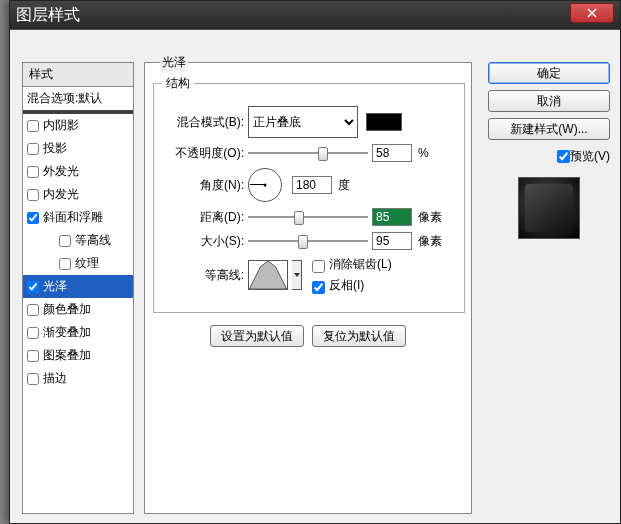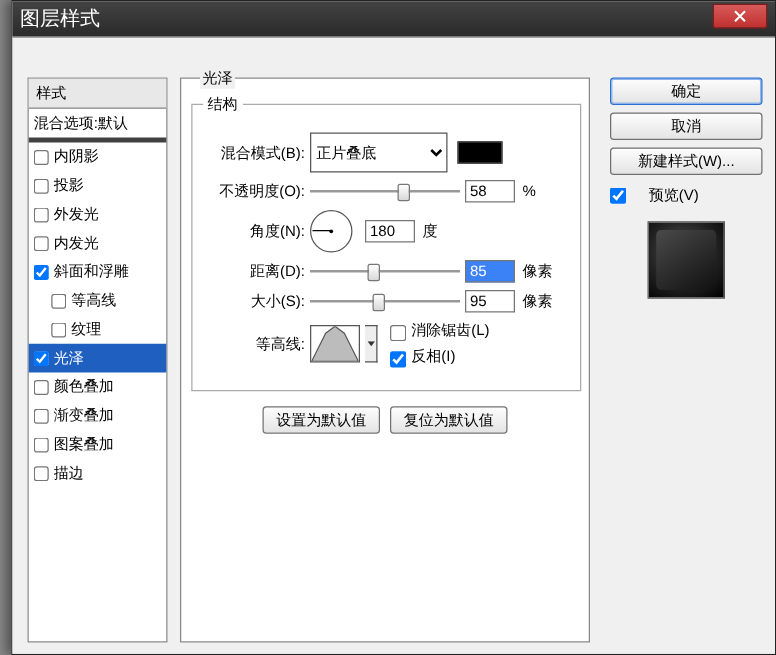--- a/index.html
+++ b/index.html
@@ -7,51 +7,51 @@
 .dialog { position: absolute; left: 9px; top: 0; width: 612px; height: 524px; background: #fff; border: 1px solid #222; box-shadow: -4px 0 8px rgba(0,0,0,0.4); }
 .titlebar { height: 28px; background: linear-gradient(#434343,#2a2a2a); color: #fff; display: flex; align-items: center; padding: 0 6px; position: relative; }
 .titlebar .title { font-size: 16px; }
 .close-btn { position: absolute; right: 6px; top: 2px; width: 44px; height: 20px; background: linear-gradient(#d85a5a,#c03030); border: 1px solid #7a1f1f; border-radius: 0 0 3px 3px; color: #fff; display: flex; align-items: center; justify-content: center; cursor: pointer; }
 .close-btn svg { width: 10px; height: 10px; }
 .body { position: absolute; top: 28px; left: 0; right: 0; bottom: 0; background: #f0f0f0; border-top: 1px solid #555; padding: 6px; }
 .styles-panel { position: absolute; left: 12px; top: 32px; width: 112px; height: 452px; border: 1px solid #888; background: #fff; }
 .styles-header { background: #e8e8e8; border-bottom: 1px solid #888; padding: 3px 6px; }
 .styles-blend { border-bottom: 4px solid #404040; padding: 3px 4px; }
 .style-item { padding: 3px 4px; display: flex; align-items: center; gap: 4px; cursor: pointer; }
-.style-item.indent { padding-left: 18px; }
+.style-item.indent { padding-left: 36px; }
 .style-item.selected { background: #1e5fbf; color: #fff; }
 .style-item input[type=checkbox] { width: 12px; height: 12px; }
 .main-panel { position: absolute; left: 134px; top: 32px; width: 328px; height: 452px; border: 1px solid #888; background: #fff; }
 .group-label { position: absolute; left: 150px; top: 24px; font-size: 12px; background: #f0f0f0; padding: 0 2px; z-index: 2; }
 fieldset.structure { position: absolute; left: 8px; top: 12px; width: 312px; border: 1px solid #aaa; padding: 8px 0 12px 8px; }
 fieldset.structure legend { padding: 0 4px; }
 .row { display: flex; align-items: center; margin: 6px 0; gap: 4px; position: relative; }
 .row .label { width: 82px; text-align: right; }
 select.blend { width: 110px; height: 32px; border: 1px solid #555; background: #fff; }
 .color-swatch { width: 36px; height: 18px; background: #000; border: 1px solid #555; margin-left: 4px; }
 .slider-track { position: relative; width: 120px; height: 14px; display: flex; align-items: center; }
 .slider-track .line { position: absolute; left: 0; right: 0; top: 6px; height: 2px; background: #999; }
 .slider-track .thumb { position: absolute; top: 1px; width: 10px; height: 14px; background: linear-gradient(#fefefe,#d8d8d8); border: 1px solid #777; border-radius: 2px; }
 input.num { width: 40px; height: 18px; border: 1px solid #777; text-align: left; padding: 0 3px; }
-input.num.sel { background: #3b82f6; color: #fff; }
+input.num.sel { background: #15803d; color: #fff; }
 .unit { margin-left: 2px; }
 .angle-disc { width: 34px; height: 34px; border: 1px solid #555; border-radius: 50%; position: relative; background: #fff; }
 .angle-disc .needle { position: absolute; left: 50%; top: 50%; width: 15px; height: 1px; background: #000; transform-origin: 0 0; }
 .angle-disc .dot { position: absolute; width:3px; height:3px; background:#000; border-radius:50%; left:50%; top:50%; transform:translate(-50%,-50%);}
 .contour { width: 40px; height: 30px; border: 1px solid #555; background: #fff; position: relative; display:inline-block; }
 .contour svg { width: 100%; height: 100%; }
 .contour-dd { width:10px; height:30px; border:1px solid #555; border-left:none; display:inline-flex; align-items:center; justify-content:center; background:#eee; vertical-align:top;}
 .chk-pair { display:flex; flex-direction:column; gap:4px; margin-left:6px;}
 .chk-pair label { display:flex; align-items:flex-end; gap:4px;}
 .btn { height: 22px; border: 1px solid #707070; background: linear-gradient(#fdfdfd,#e4e4e4); border-radius: 3px; padding: 0 10px; cursor: pointer; display:inline-flex; align-items:center; justify-content:center;}
 .defaults-row { display:flex; gap:8px; justify-content:center; margin-top:10px; }
 .right-col { position: absolute; right: 10px; top: 32px; width: 122px; display:flex; flex-direction:column; gap:6px; align-items:stretch; }
 .right-col .btn { width: 100%; }
 .btn.primary { border: 1px solid #2a6fd6; box-shadow: 0 0 0 1px #8fb5ee inset; }
-.preview-row { display:flex; align-items:center; justify-content:flex-start; gap:18px; margin-top:2px;}
+.preview-row { display:flex; align-items:center; justify-content:flex-end; gap:0; margin-top:2px;}
 .preview-box { width: 62px; height: 62px; border: 1px solid #555; margin: 6px auto 0; background: radial-gradient(circle at 45% 40%, #555 0%, #222 55%, #000 100%); position:relative;}
 .preview-box::after{content:"";position:absolute;inset:6px;border-radius:4px;background:linear-gradient(145deg,#4a4a4a,#101010);}
 </style>
 </head>
 <body>
 
 <div class="dialog">
   <div class="titlebar">
     <span class="title">图层样式</span>
     <div class="close-btn">

